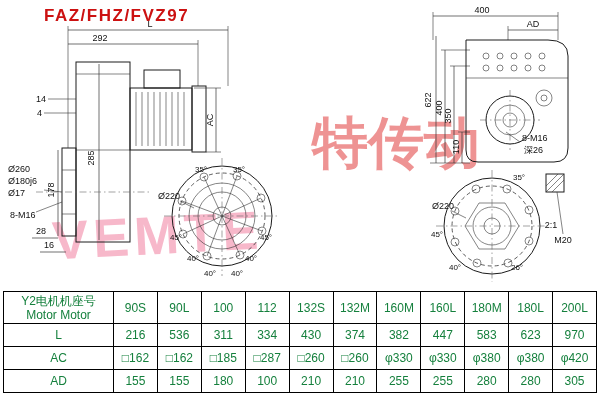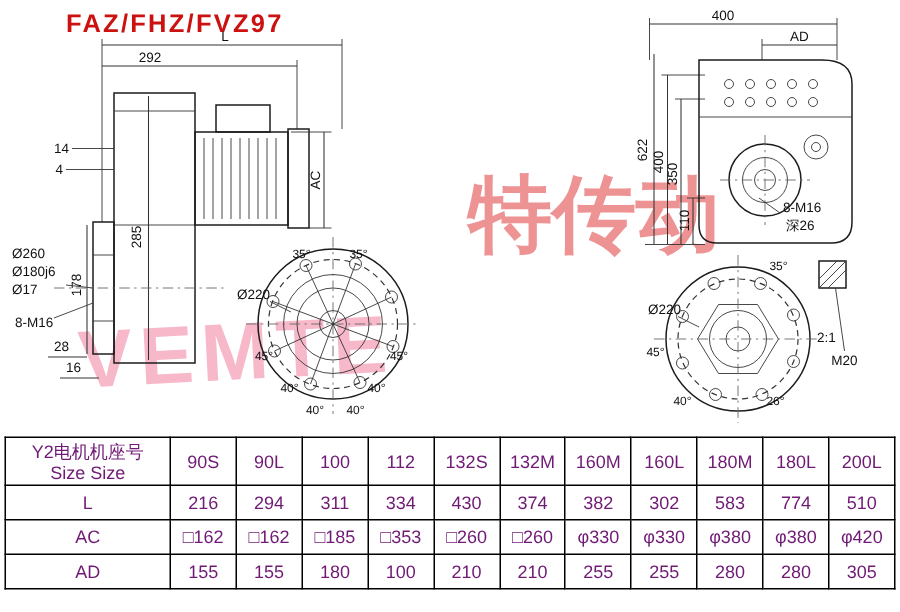--- a/index.html
+++ b/index.html
@@ -17,21 +17,21 @@
   svg text.t8{font-size:8px;}
   svg text.title{font-size:17px;font-weight:bold;fill:#cc1111;letter-spacing:1.5px;}
   .ln{stroke:#1c1c1c;stroke-width:1;fill:none;}
   .tn{stroke:#333;stroke-width:.6;fill:none;}
   .dm{stroke:#333;stroke-width:.7;fill:none;}
   .cl{stroke:#666;stroke-width:.6;fill:none;stroke-dasharray:7 3 1.5 3;}
   .ds{stroke:#333;stroke-width:.8;fill:none;stroke-dasharray:4 3;}
   
   .size-table{
     position:absolute;left:3px;top:291px;width:594px;
-    border-collapse:collapse;table-layout:fixed;font-size:12px;color:#701a75;
+    border-collapse:collapse;table-layout:fixed;font-size:12px;color:#15803d;
   }
   .size-table th,.size-table td{
     border:1px solid #000;text-align:center;vertical-align:middle;
     padding:0;font-weight:normal;height:22px;white-space:nowrap;overflow:hidden;
   }
   .size-table tr:first-child th{height:31px;line-height:14px;}
   .size-table col.first{width:110px;}
 </style>
 </head>
 <body>
@@ -236,54 +236,54 @@
         <col>
         <col>
         <col>
         <col>
         <col>
     </colgroup>
     <tbody id="size-table-body">
         <tr>
           <th>
             <div>Y2电机机座号</div>
-            <div>Size Size</div>
+            <div>Motor Motor</div>
           </th>
           <th>90S</th>
           <th>90L</th>
           <th>100</th>
           <th>112</th>
           <th>132S</th>
           <th>132M</th>
           <th>160M</th>
           <th>160L</th>
           <th>180M</th>
           <th>180L</th>
           <th>200L</th>
         </tr>
         <tr>
           <td>L</td>
           <td>216</td>
-          <td>294</td>
+          <td>536</td>
           <td>311</td>
           <td>334</td>
           <td>430</td>
           <td>374</td>
           <td>382</td>
-          <td>302</td>
+          <td>447</td>
           <td>583</td>
-          <td>774</td>
-          <td>510</td>
+          <td>623</td>
+          <td>970</td>
         </tr>
         <tr>
           <td>AC</td>
           <td>□162</td>
           <td>□162</td>
           <td>□185</td>
-          <td>□353</td>
+          <td>□287</td>
           <td>□260</td>
           <td>□260</td>
           <td>φ330</td>
           <td>φ330</td>
           <td>φ380</td>
           <td>φ380</td>
           <td>φ420</td>
         </tr>
         <tr>
           <td>AD</td>

